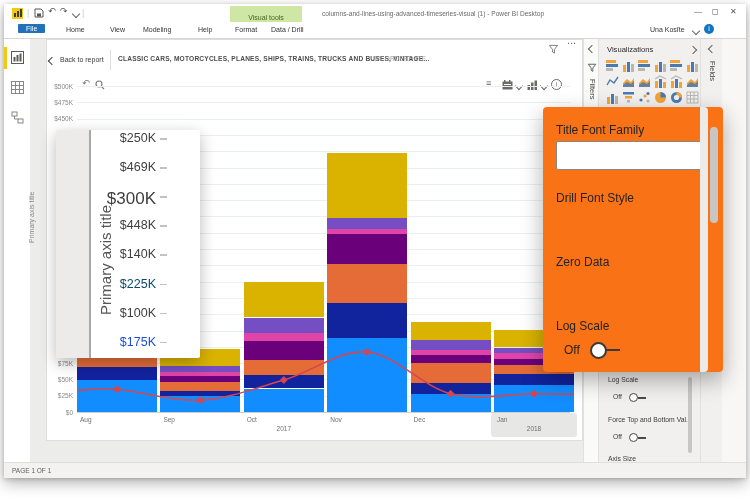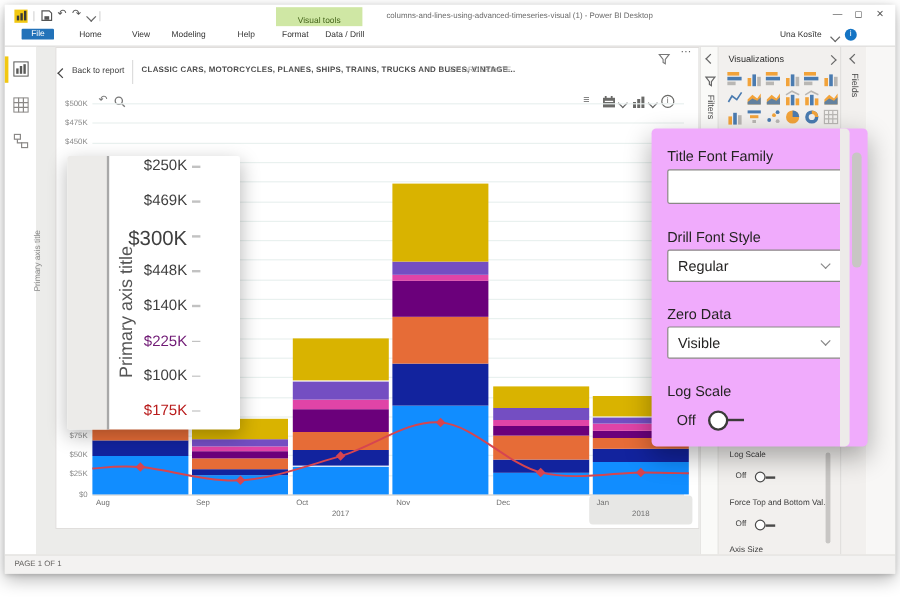--- a/index.html
+++ b/index.html
@@ -220,25 +220,25 @@
         <div class="txt" style="left: 40px; top: 1px; width: 60px; text-align: right; font-size: 12.5px; color: rgb(63, 63, 63);">$250K</div>
         <div style="position: absolute; left: 104px; top: 8px; width: 7px; height: 1.5px; background: rgb(194, 194, 194);"></div>
         <div class="txt" style="left: 40px; top: 30.1px; width: 60px; text-align: right; font-size: 12.5px; color: rgb(63, 63, 63);">$469K</div>
         <div style="position: absolute; left: 104px; top: 37.1px; width: 7px; height: 1.5px; background: rgb(194, 194, 194);"></div>
         <div class="txt" style="left: 40px; top: 59.2px; width: 60px; text-align: right; font-size: 17px; color: rgb(63, 63, 63);">$300K</div>
         <div style="position: absolute; left: 104px; top: 66.2px; width: 7px; height: 1.5px; background: rgb(194, 194, 194);"></div>
         <div class="txt" style="left: 40px; top: 88.3px; width: 60px; text-align: right; font-size: 12.5px; color: rgb(63, 63, 63);">$448K</div>
         <div style="position: absolute; left: 104px; top: 95.3px; width: 7px; height: 1.5px; background: rgb(194, 194, 194);"></div>
         <div class="txt" style="left: 40px; top: 117.4px; width: 60px; text-align: right; font-size: 12.5px; color: rgb(63, 63, 63);">$140K</div>
         <div style="position: absolute; left: 104px; top: 124.4px; width: 7px; height: 1.5px; background: rgb(194, 194, 194);"></div>
-        <div class="txt" style="left: 40px; top: 146.5px; width: 60px; text-align: right; font-size: 12.5px; color: #701a75;">$225K</div>
+        <div class="txt" style="left: 40px; top: 146.5px; width: 60px; text-align: right; font-size: 12.5px; color: #0c4a6e;">$225K</div>
         <div style="position: absolute; left: 104px; top: 153.5px; width: 7px; height: 1.5px; background: rgb(194, 194, 194);"></div>
         <div class="txt" style="left: 40px; top: 175.6px; width: 60px; text-align: right; font-size: 12.5px; color: rgb(63, 63, 63);">$100K</div>
         <div style="position: absolute; left: 104px; top: 182.6px; width: 7px; height: 1.5px; background: rgb(194, 194, 194);"></div>
-        <div class="txt" style="left: 40px; top: 204.7px; width: 60px; text-align: right; font-size: 12.5px; color: #b91c1c;">$175K</div>
+        <div class="txt" style="left: 40px; top: 204.7px; width: 60px; text-align: right; font-size: 12.5px; color: #1d4ed8;">$175K</div>
         <div style="position: absolute; left: 104px; top: 211.7px; width: 7px; height: 1.5px; background: rgb(194, 194, 194);"></div>
       </div>
   </div>
 
   <div class="abs" style="left:583px;top:39px;width:16px;height:423px;background:#fafaf8;border-left:1px solid #e2e0de;border-right:1px solid #e2e0de;box-sizing:border-box;">
     <div class="chev left" style="left:5px;top:7px;"></div>
     <svg class="abs" style="left:3px;top:24px;" width="10" height="10" viewBox="0 0 12 12">
       <path d="M1.5 1.5 h9 l-3.5 4.5 v4 l-2 -1.2 v-2.8 z" fill="none" stroke="#666" stroke-width="1.2"></path>
     </svg>
     <div class="txt vert" style="left:4px;top:40px;font-size:7.5px;color:#444;">Filters</div>
@@ -347,33 +347,25 @@
     <div class="pane-label" style="left:9px;top:416px;">Axis Size</div>
     <div class="abs" style="left:89px;top:338px;width:4px;height:76px;background:#c8c6c4;border-radius:2px;"></div>
   </div>
 
   <div class="abs" style="left:700px;top:39px;width:22px;height:423px;background:#f2f0ee;border-left:1px solid #e2e0de;box-sizing:border-box;">
     <div class="chev left" style="left:8px;top:7px;"></div>
     <div class="txt vert" style="left:7px;top:22px;font-size:7.5px;color:#444;">Fields</div>
   </div>
   <div class="abs" style="left:722px;top:39px;width:24px;height:423px;background:#f8f7f6;"></div>
 
-  <div class="abs" style="left:543px;top:107px;width:180px;height:265px;background:#f0abfc;border-radius:4px;box-shadow:0 8px 22px rgba(0,0,0,.32);z-index:50;">
+  <div class="abs" style="left:543px;top:107px;width:180px;height:265px;background:#f97316;border-radius:4px;box-shadow:0 8px 22px rgba(0,0,0,.32);z-index:50;">
     <div class="popup-label" style="left:13px;top:16px;">Title Font Family</div>
     <input class="popup-box" style="left: 13px; top: 34px;" value="">
     <div class="popup-label" style="left:13px;top:84px;">Drill Font Style</div>
-    <div class="popup-box" style="left:13px;top:101px;">
-      <span style="position:absolute;left:8px;top:6px;font-size:12px;color:#252423;">Regular</span>
-      <div class="chev down" style="left:128px;top:8px;border-color:#888;"></div>
-    </div>
     <div class="popup-label" style="left:13px;top:148px;">Zero Data</div>
-    <div class="popup-box" style="left:13px;top:165px;">
-      <span style="position:absolute;left:8px;top:6px;font-size:12px;color:#252423;">Visible</span>
-      <div class="chev down" style="left:128px;top:8px;border-color:#888;"></div>
-    </div>
     <div class="popup-label" style="left:13px;top:212px;">Log Scale</div>
     <div class="popup-label" style="left:21px;top:236px;">Off</div>
     <div class="abs" style="left:47px;top:235px;width:13px;height:13px;border:2px solid #3b3a39;border-radius:50%;background:#fff;"></div>
     <div class="abs" style="left:63px;top:242px;width:14px;height:2px;background:#3b3a39;"></div>
     <div class="abs" style="left:157px;top:0;width:8px;height:265px;background:#edebe9;border-radius:0 4px 4px 0;"></div>
     <div class="abs" style="left:167px;top:20px;width:8px;height:96px;background:#c8c6c4;border-radius:4px;"></div>
   </div>
 
   <div class="abs" style="left:4px;top:462px;width:742px;height:16px;background:#f3f2f1;border-top:1px solid #e1dfdd;box-sizing:border-box;">
     <div class="txt" style="left:8px;top:4px;font-size:6.5px;color:#605e5c;">PAGE 1 OF 1</div>

